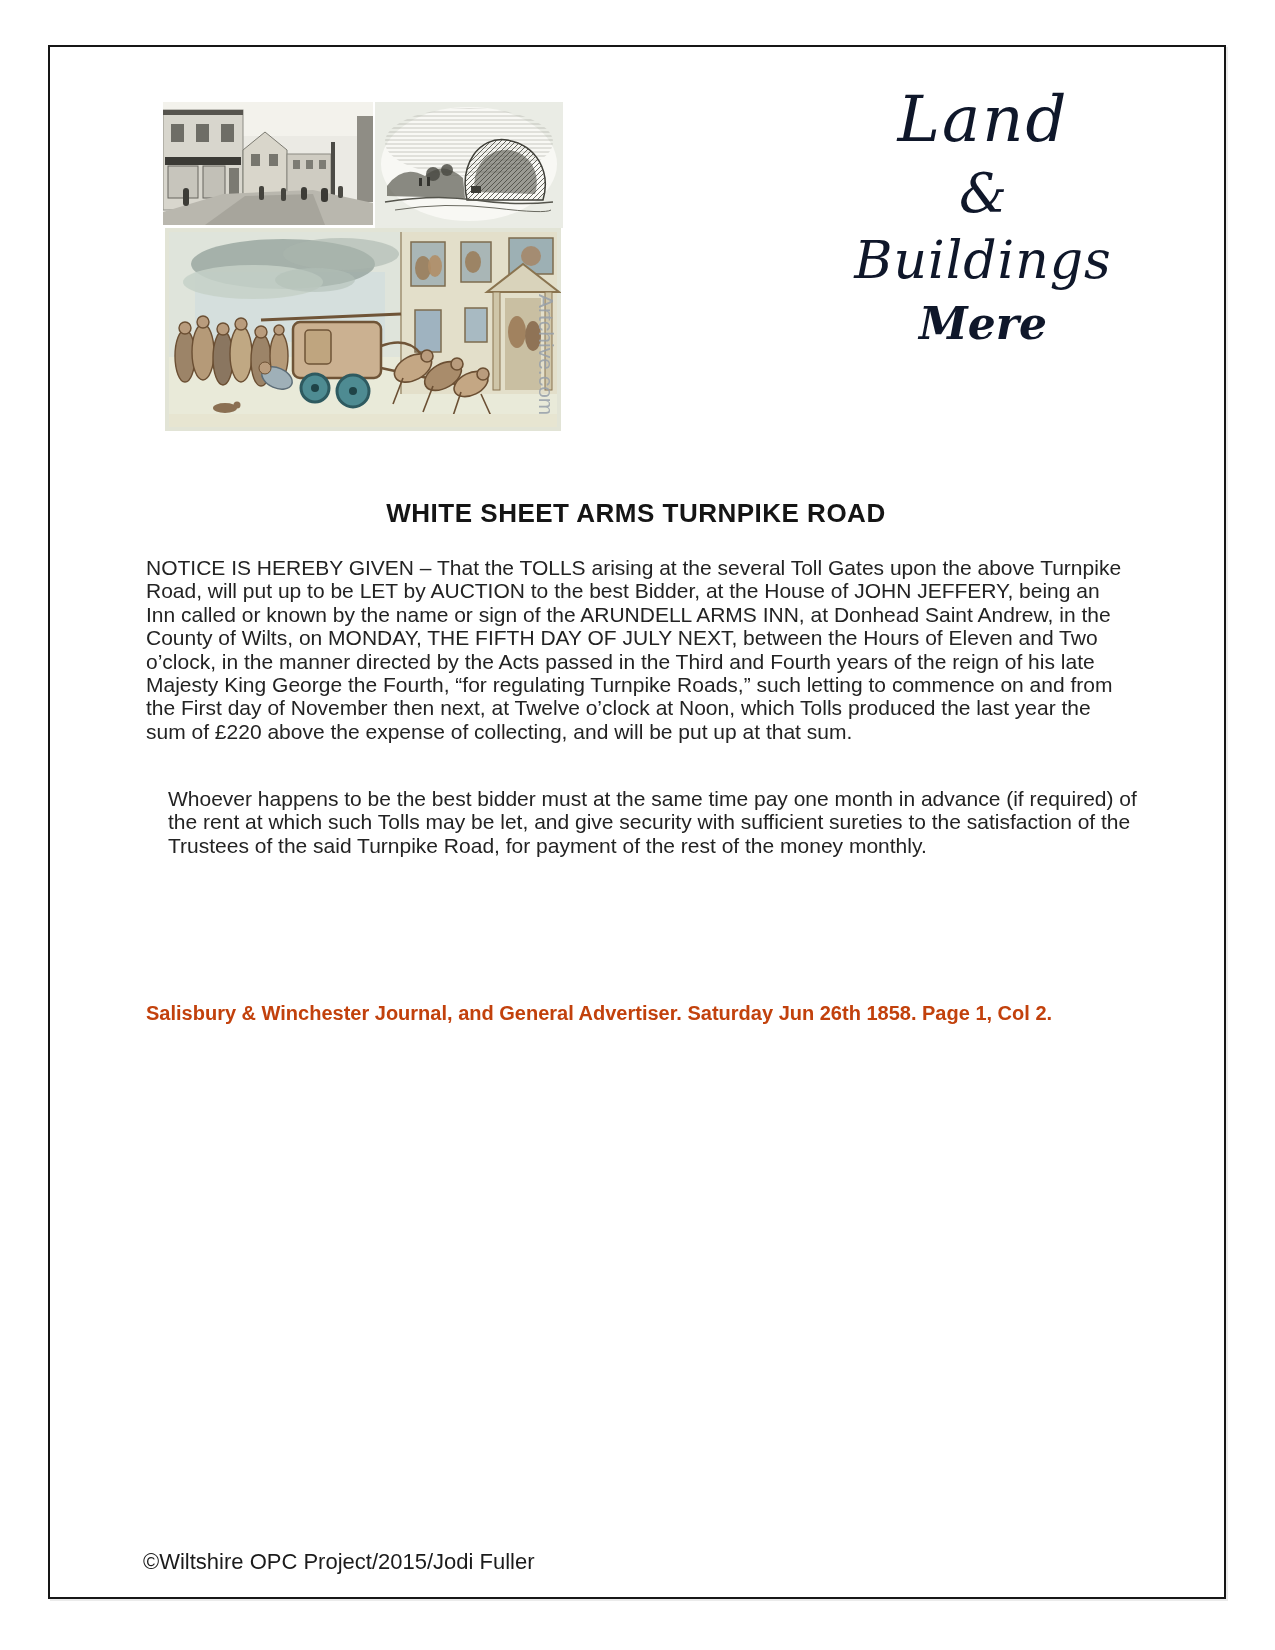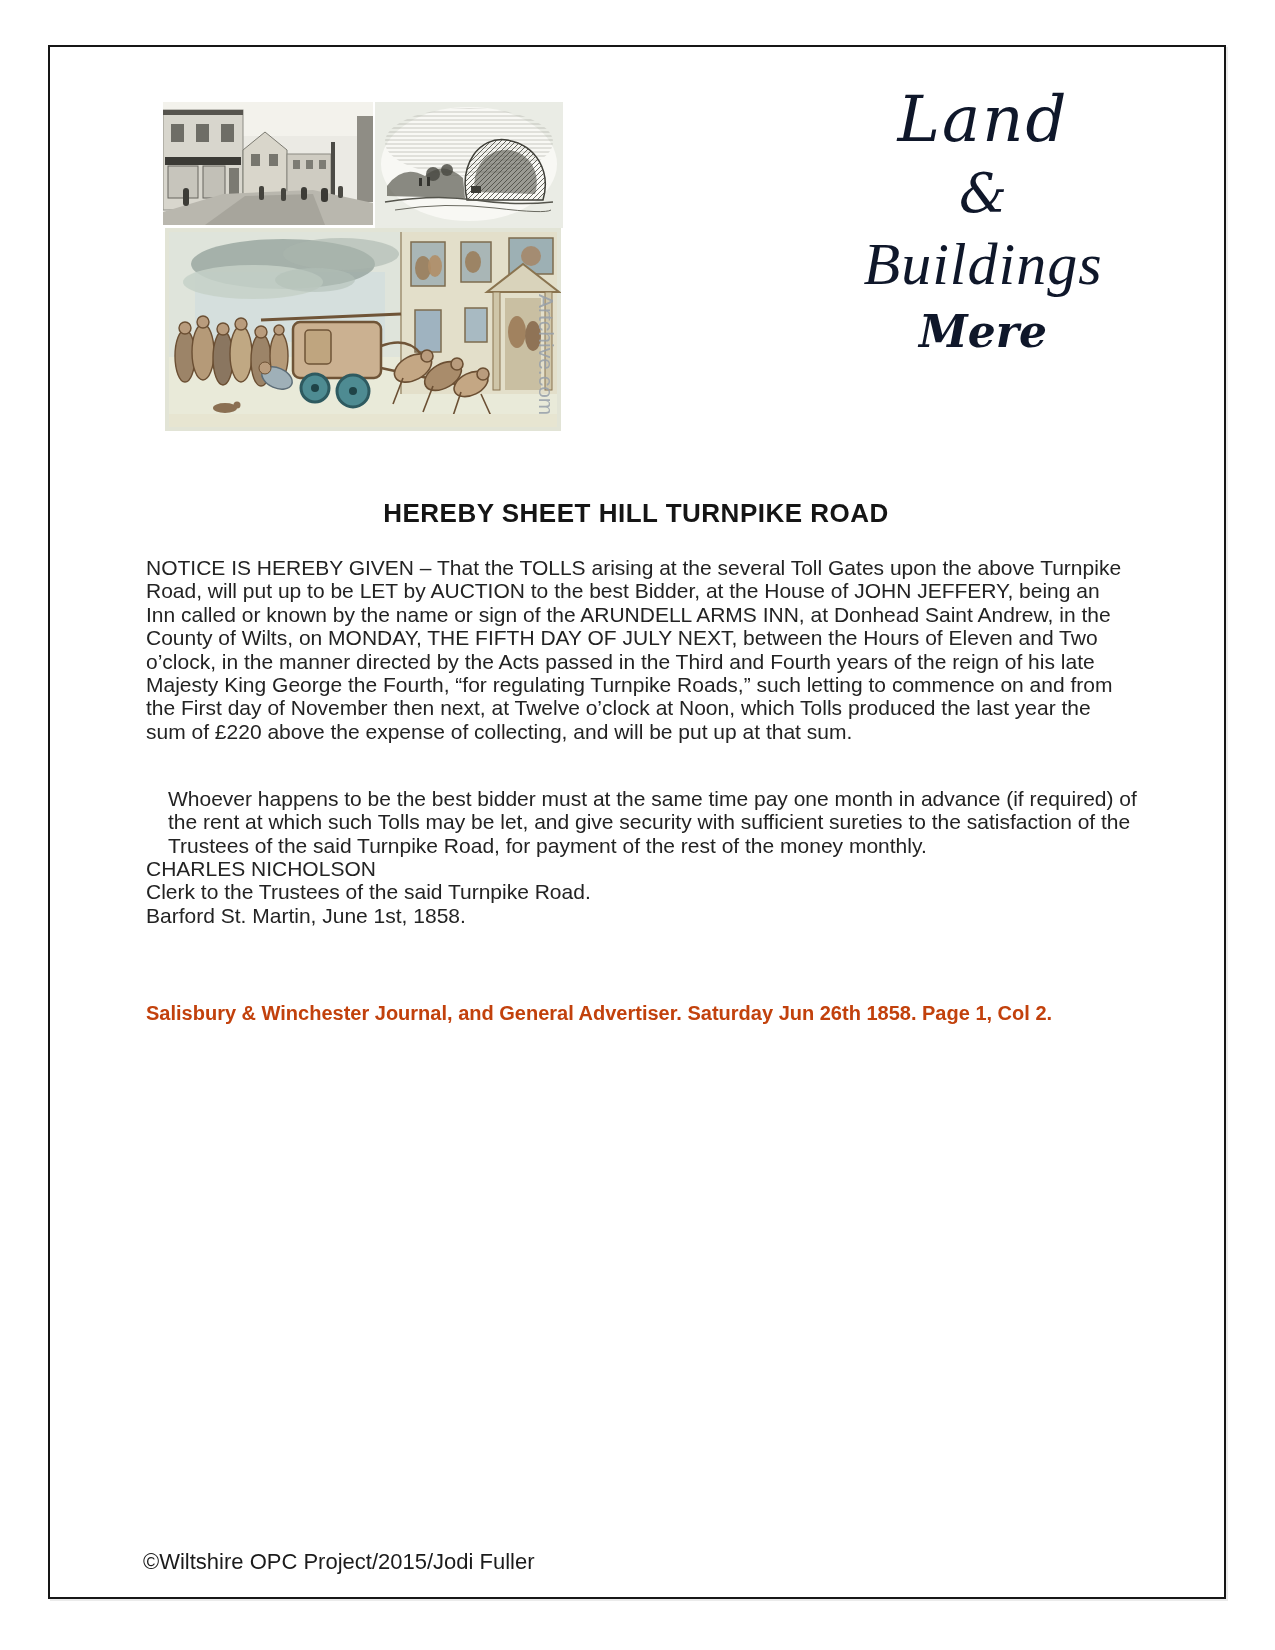--- a/index.html
+++ b/index.html
@@ -27,21 +27,21 @@
   .img-engraving { left: 212px; top: 2px;  }
   .img-watercolor{ left: 2px;  top: 128px; }
   
   .masthead {
     position: absolute; left: 793px; top: 86px; width: 380px;
     text-align: center; color: #0f172a;
     font-family: "DejaVu Serif", serif; font-style: italic;
   }
   .mast-land      { font-size: 64px; line-height: 1.05; letter-spacing: 2px; }
   .mast-amp       { font-size: 54px; line-height: 1.0; margin-top: 14px; }
-  .mast-buildings { font-size: 60px; line-height: 1.05; margin-top: 12px; letter-spacing: 1px; font-family: Liberation Serif, serif; }
+  .mast-buildings { font-size: 52px; line-height: 1.05; margin-top: 12px; letter-spacing: 1px; }
   .mast-mere      { font-size: 44px; line-height: 1.0; margin-top: 14px; font-weight: bold; }
   
   .heading {
     position: absolute; left: 146px; top: 498px; width: 980px;
     text-align: center; font-size: 26px; font-weight: bold; color: #151515;
     letter-spacing: 0.5px;
   }
   .bodytext {
     position: absolute; left: 146px; width: 985px;
     font-size: 21px; line-height: 23.4px; color: #232323;
@@ -215,36 +215,33 @@
     </svg>
   </div>
 
   <div class="masthead">
     <div class="mast-land">Land</div>
     <div class="mast-amp">&amp;</div>
     <div class="mast-buildings">Buildings</div>
     <div class="mast-mere">Mere</div>
   </div>
 
-  <div class="heading">HEREBY SHEET HILL TURNPIKE ROAD</div>
+  <div class="heading">WHITE SHEET ARMS TURNPIKE ROAD</div>
 
   <div class="bodytext para1">NOTICE IS HEREBY GIVEN – That the TOLLS arising at the several Toll Gates upon the above Turnpike
 Road, will put up to be LET by AUCTION to the best Bidder, at the House of JOHN JEFFERY, being an
 Inn called or known by the name or sign of the ARUNDELL ARMS INN, at Donhead Saint Andrew, in the
 County of Wilts, on MONDAY, THE FIFTH DAY OF JULY NEXT, between the Hours of Eleven and Two
 o’clock, in the manner directed by the Acts passed in the Third and Fourth years of the reign of his late
 Majesty King George the Fourth, “for regulating Turnpike Roads,” such letting to commence on and from
 the First day of November then next, at Twelve o’clock at Noon, which Tolls produced the last year the
 sum of £220 above the expense of collecting, and will be put up at that sum.</div>
 
   <div class="bodytext para2">Whoever happens to be the best bidder must at the same time pay one month in advance (if required) of
 the rent at which such Tolls may be let, and give security with sufficient sureties to the satisfaction of the
 Trustees of the said Turnpike Road, for payment of the rest of the money monthly.</div>
 
-  <div class="bodytext signature">CHARLES NICHOLSON
-Clerk to the Trustees of the said Turnpike Road.
-Barford St. Martin, June 1st, 1858.</div>
 
   <div class="source-line">Salisbury &amp; Winchester Journal, and General Advertiser. Saturday Jun 26th 1858. Page 1, Col 2.</div>
 
   <div class="footer">©Wiltshire OPC Project/2015/Jodi Fuller</div>
 
 </div>
 
 </body></html>

